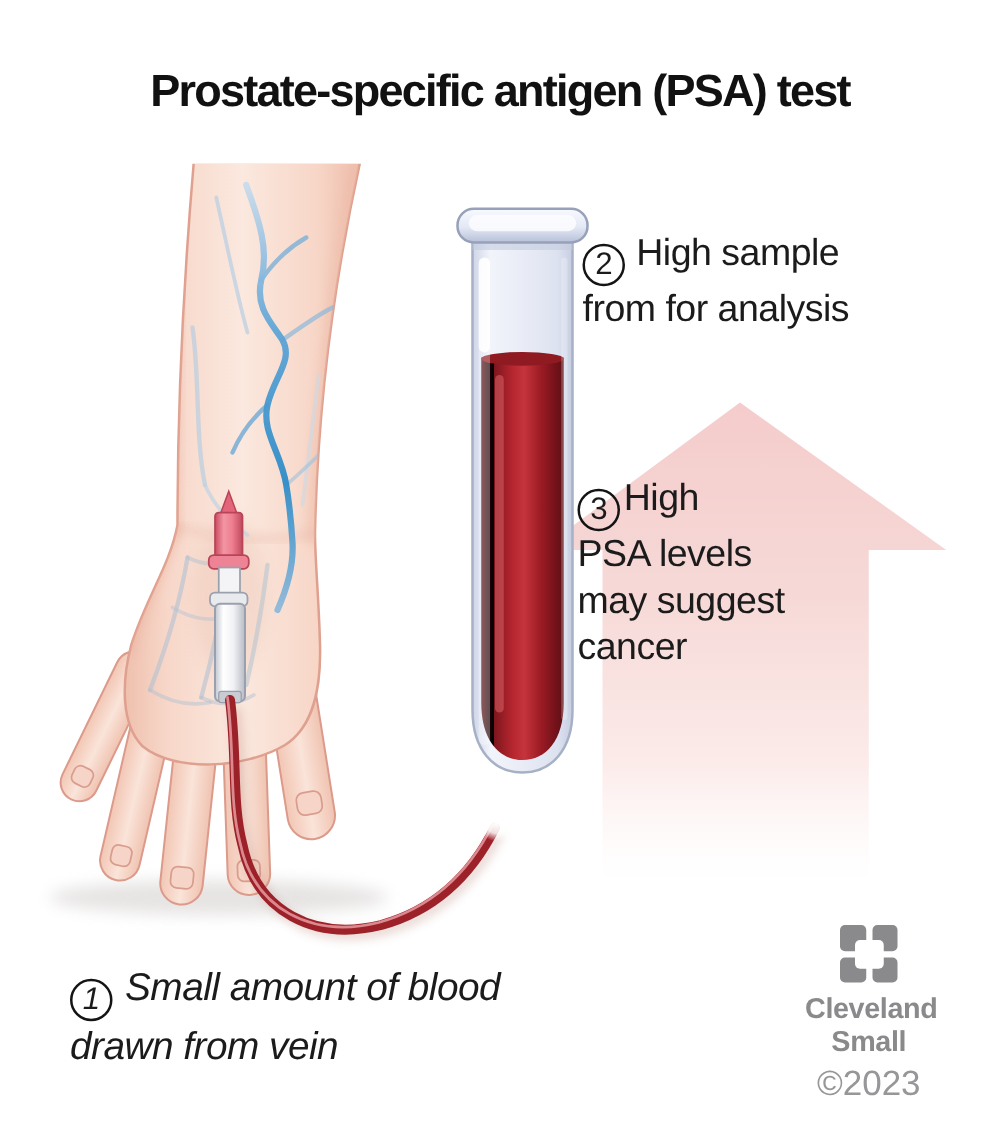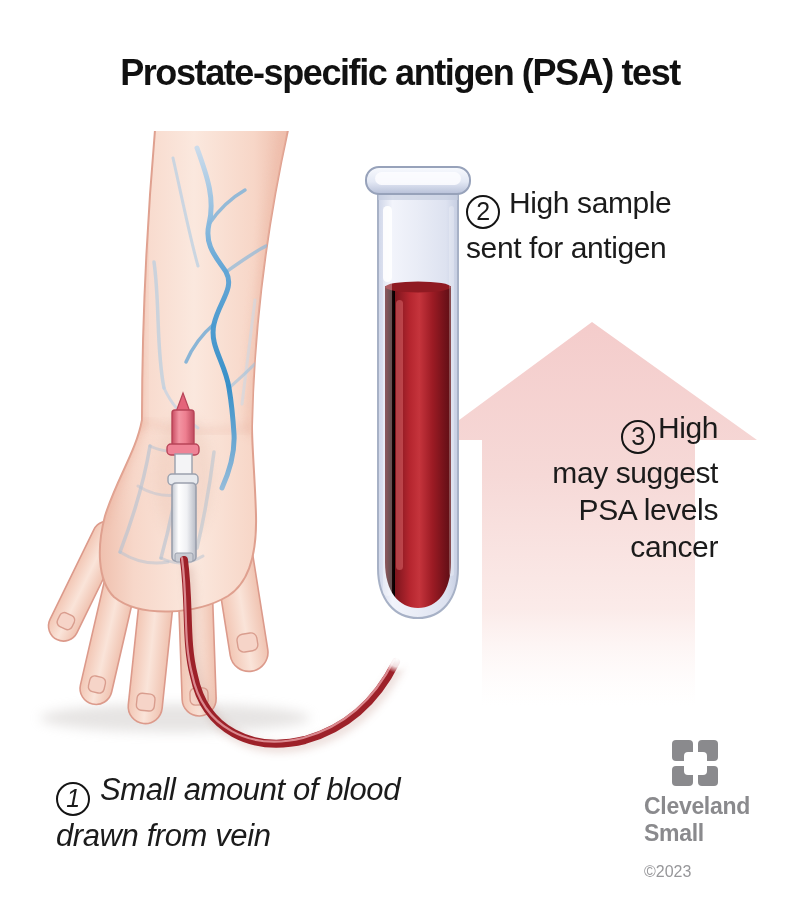--- a/index.html
+++ b/index.html
@@ -14,32 +14,32 @@
   .step{position:absolute;font-size:30px;line-height:37px;letter-spacing:-0.4px;color:#1b1b1b;z-index:5;}
   .circle-num{
     display:inline-flex;align-items:center;justify-content:center;box-sizing:border-box;
     width:34px;height:34px;border:2.5px solid #141414;border-radius:50%;
     font-size:25px;line-height:1;vertical-align:-7px;background:transparent;
   }
   .step-1{left:56px;top:770px;font-size:31px;line-height:39px;font-style:italic;}
   .step-1 .circle-num{margin-right:10px;}
   .step-2{left:466px;top:184px;}
   .step-2 .circle-num{margin-right:9px;}
-  .step-3{left:462px;top:409px;width:256px;text-align:right;}
+  .step-3{left:462px;top:380px;width:256px;text-align:left;}
   .step-3 .circle-num{margin-right:3px;}
-  .footer{position:absolute;left:644px;top:740px;width:102px;text-align:left;z-index:5;}
+  .footer{position:absolute;left:644px;top:740px;width:102px;text-align:center;z-index:5;}
   .logo-mark{width:46px;height:46px;display:grid;grid-template-columns:1fr 1fr;grid-template-rows:1fr 1fr;gap:5px;margin:0 auto;}
   .logo-q{background:#8a8a8d;border-radius:4px;position:relative;}
   .logo-q::after{content:"";position:absolute;width:10px;height:10px;background:#fff;}
   .q-tl::after{right:-1px;bottom:-1px;border-top-left-radius:4px;}
   .q-tr::after{left:-1px;bottom:-1px;border-top-right-radius:4px;}
   .q-bl::after{right:-1px;top:-1px;border-bottom-left-radius:4px;}
   .q-br::after{left:-1px;top:-1px;border-bottom-right-radius:4px;}
   .brand{margin-top:7px;font-size:23px;font-weight:bold;color:#8a8a8d;line-height:27px;letter-spacing:-0.3px;}
-  .copyright{margin-top:16px;font-size:16px;color:#97979a;font-weight:normal;}
+  .copyright{margin-top:4px;font-size:28px;color:#97979a;font-weight:normal;}
   svg.illu{position:absolute;left:0;top:0;z-index:1;}
 </style>
 </head>
 <body>
 
 <div class="stage">
 
   <svg class="illu" width="800" height="904" viewBox="0 0 800 904" aria-hidden="true">
     <defs>
       <linearGradient id="arrowGrad" x1="0" y1="0" x2="0" y2="1">
@@ -227,27 +227,27 @@
       <rect x="378" y="192" width="80" height="8" fill="#c3cbde" opacity="0.6"></rect>
       <rect x="366" y="167" width="104" height="27" rx="13" fill="url(#rimGrad)" stroke="#97a2ba" stroke-width="2"></rect>
       <rect x="375" y="172" width="86" height="13" rx="6.5" fill="#fdfdff" opacity="0.85"></rect>
     </g>
   </svg>
 
   <div class="page-title">Prostate-specific antigen (PSA) test</div>
 
   <div class="step step-2">
     <div><span class="circle-num">2</span><span>High sample</span></div>
-    <div>sent for antigen</div>
+    <div>from for analysis</div>
   </div>
 
   <div class="step step-3">
     <div><span class="circle-num">3</span><span>High</span></div>
+    <div>PSA levels</div>
     <div>may suggest</div>
-    <div>PSA levels</div>
     <div>cancer</div>
   </div>
 
   <div class="step step-1">
     <div><span class="circle-num">1</span><span>Small amount of blood</span></div>
     <div>drawn from vein</div>
   </div>
 
   <div class="footer">
     <div class="logo-mark">

